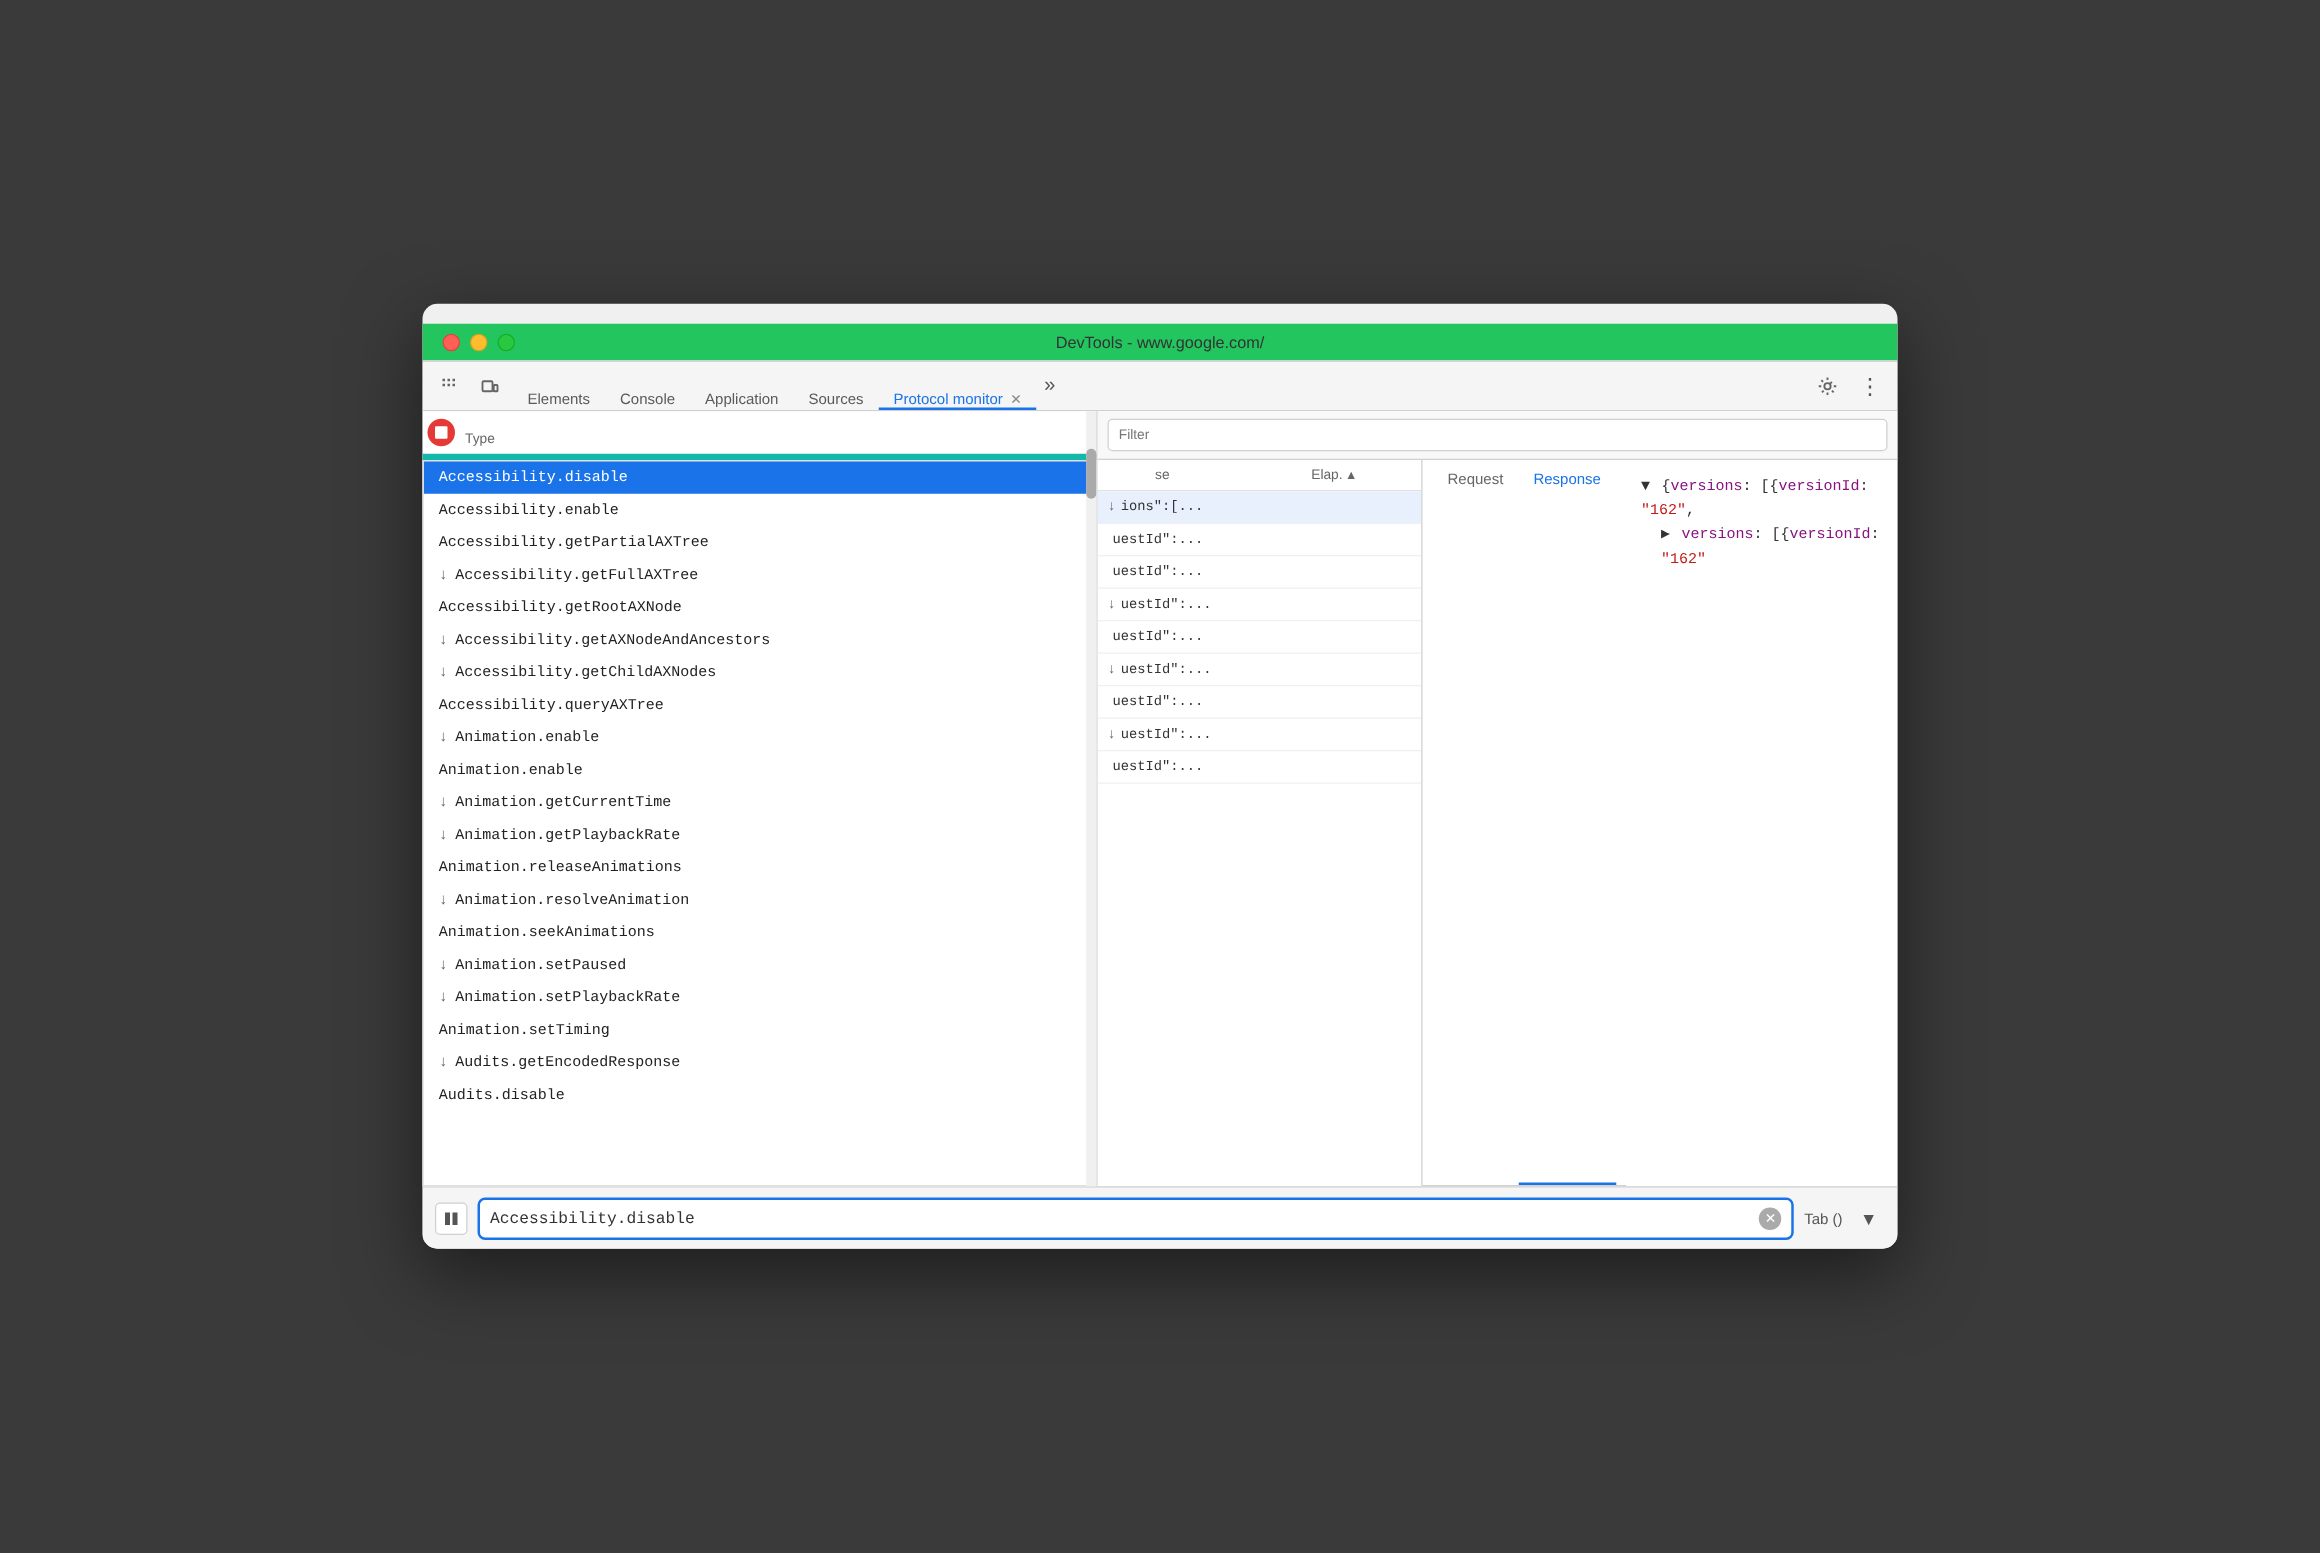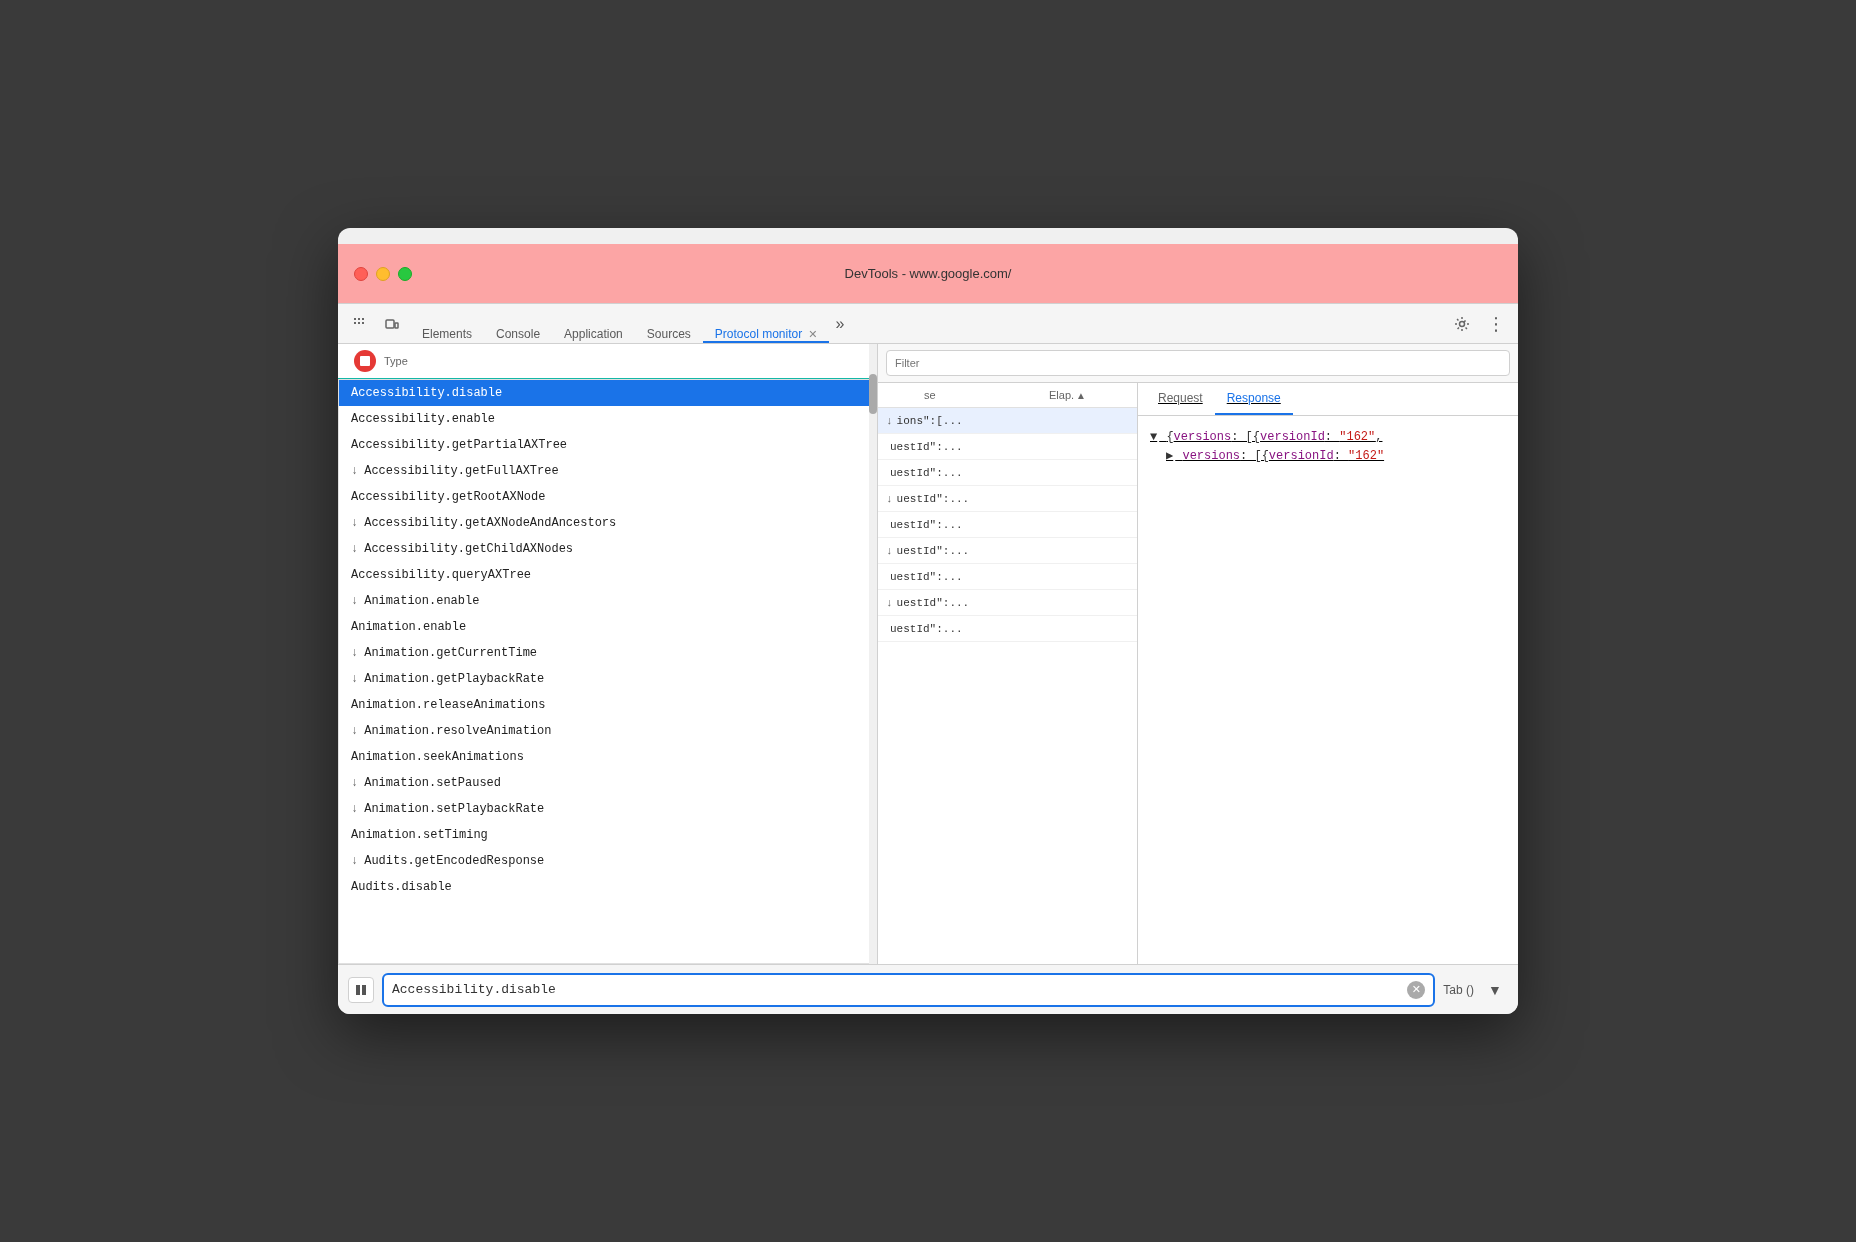--- a/index.html
+++ b/index.html
@@ -12,22 +12,22 @@
       font-family: -apple-system, BlinkMacSystemFont, 'Helvetica Neue', sans-serif;
     }
     .window {
       width: 1180px;
       background: #f0f0f0;
       border-radius: 12px;
       box-shadow: 0 20px 60px rgba(0,0,0,0.5);
       overflow: hidden;
     }
     .title-bar {
-      background: #fca5a5;
-      padding: 22px 16px;
+      background: #22c55e;
+      padding: 7px 16px;
       display: flex;
       align-items: center;
       justify-content: center;
       border-bottom: 1px solid #d0d0d0;
       position: relative;
       margin-top: 16px;
     }
     .traffic-lights {
       position: absolute;
       left: 16px;
@@ -113,23 +113,23 @@
     }
     .left-panel {
       width: 540px;
       border-right: 1px solid #d0d0d0;
       display: flex;
       flex-direction: column;
       position: relative;
     }
     .left-panel-header {
       display: flex;
-      align-items: center;
-      padding: 6px 16px;
-      border-bottom: 1px solid #14b8a6;
+      align-items: flex-end;
+      padding: 6px 4px;
+      border-bottom: 5px solid #14b8a6;
       gap: 8px;
     }
     .stop-btn {
       width: 22px;
       height: 22px;
       background: #e53935;
       border-radius: 50%;
       display: flex;
       align-items: center;
       justify-content: center;
@@ -208,22 +208,21 @@
       font-family: 'Courier New', Courier, monospace;
       border-bottom: 1px solid #f0f0f0;
       min-height: 26px;
     }
     .table-row.highlighted { background: #e8f0fe; }
     .row-arrow { color: #666; margin-right: 4px; }
     .row-response { flex: 1; color: #333; overflow: hidden; text-overflow: ellipsis; white-space: nowrap; }
     .detail-panel {
       width: 380px;
       display: flex;
-      flex-direction: column;
-      text-decoration: underline;
+      flex-direction: row;
     }
     .detail-tabs {
       display: flex;
       border-bottom: 1px solid #d0d0d0;
       padding: 0 8px;
     }
     .detail-tab {
       padding: 8px 12px;
       font-size: 12px;
       cursor: pointer;

